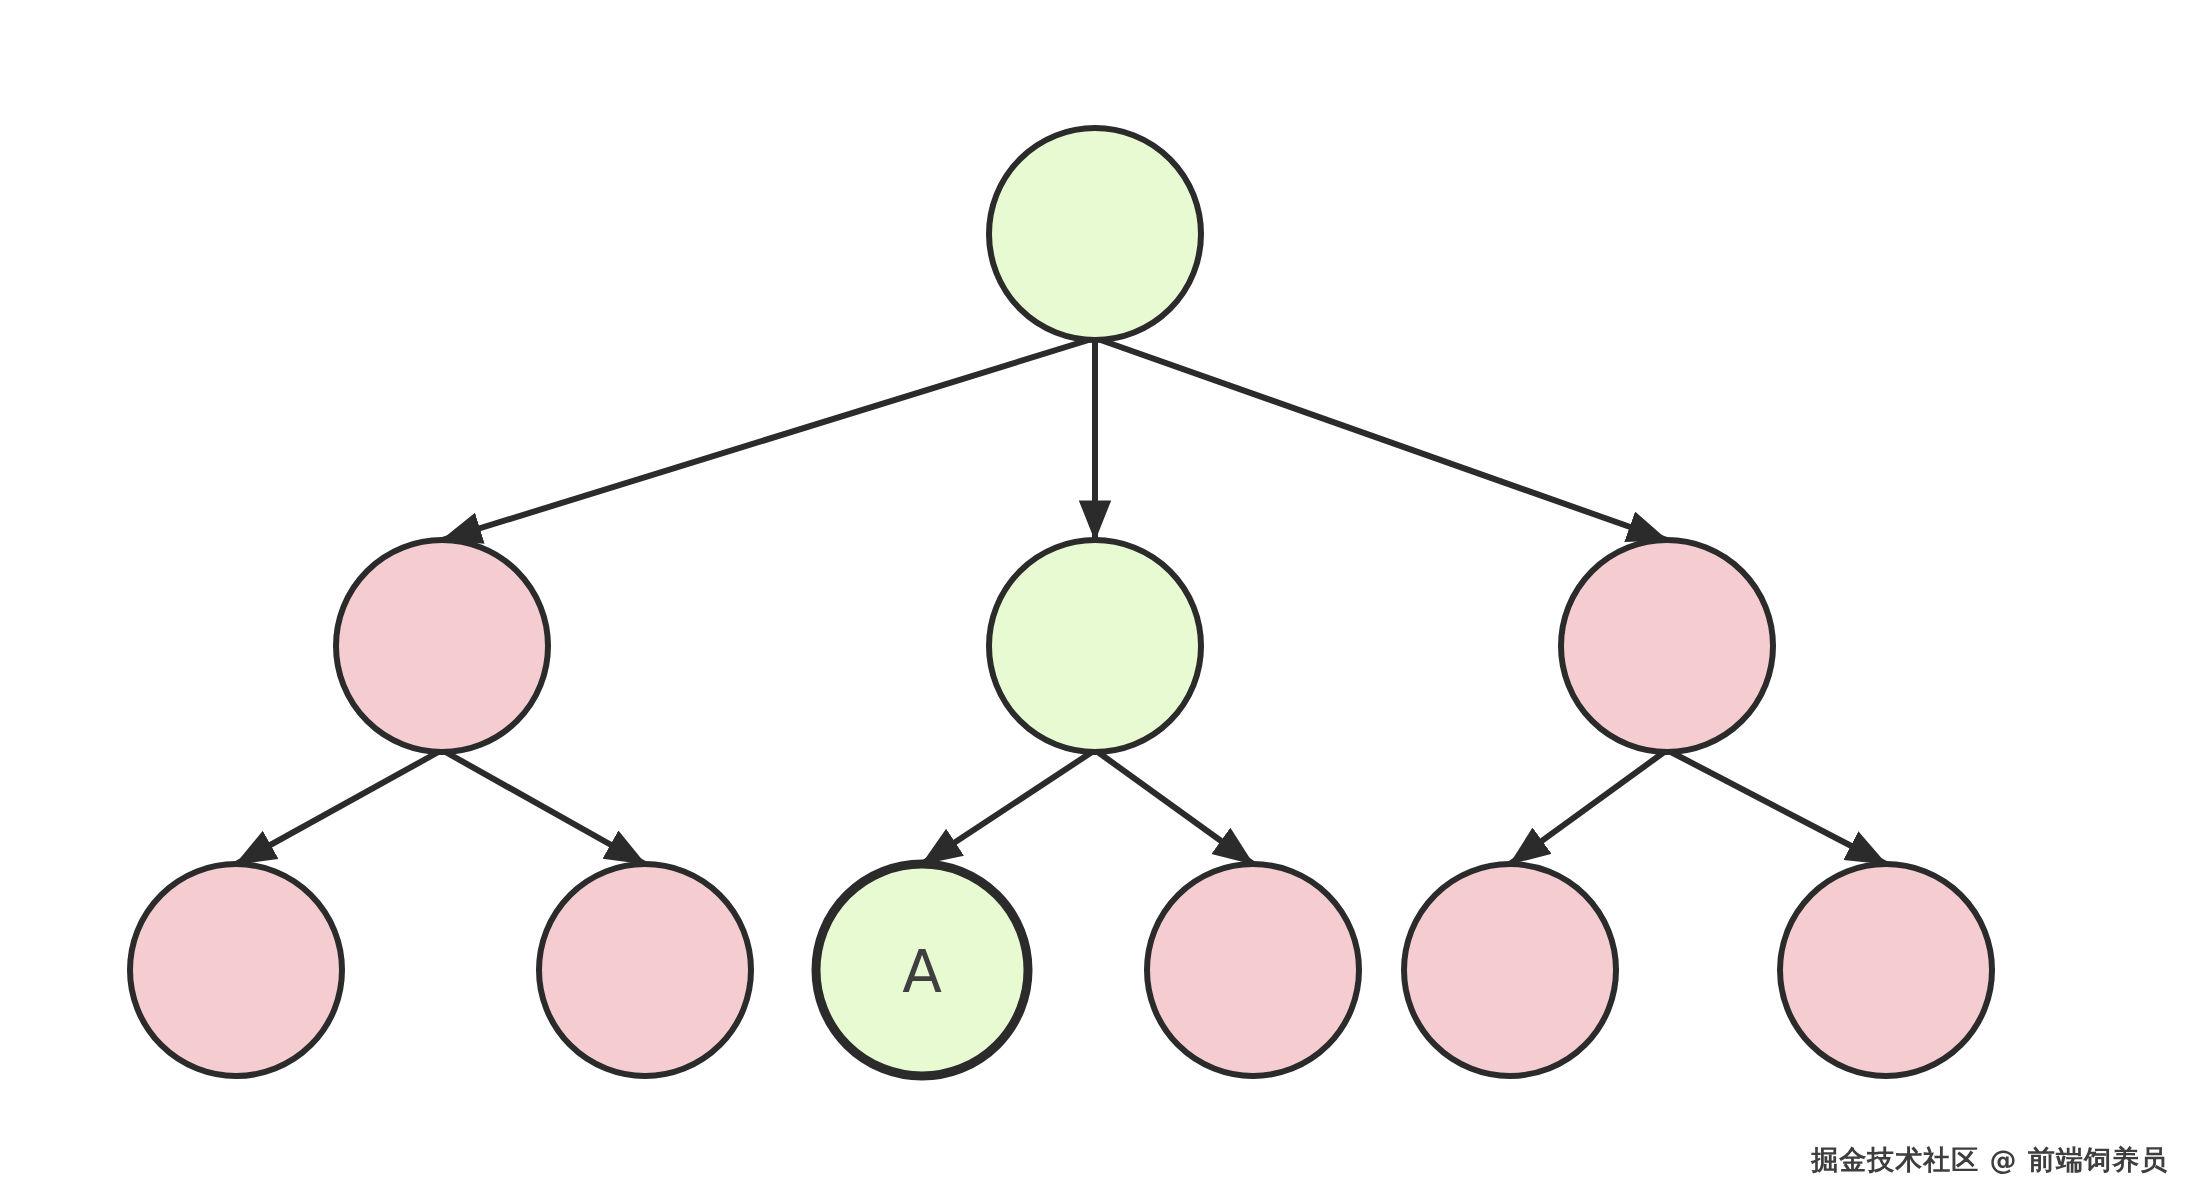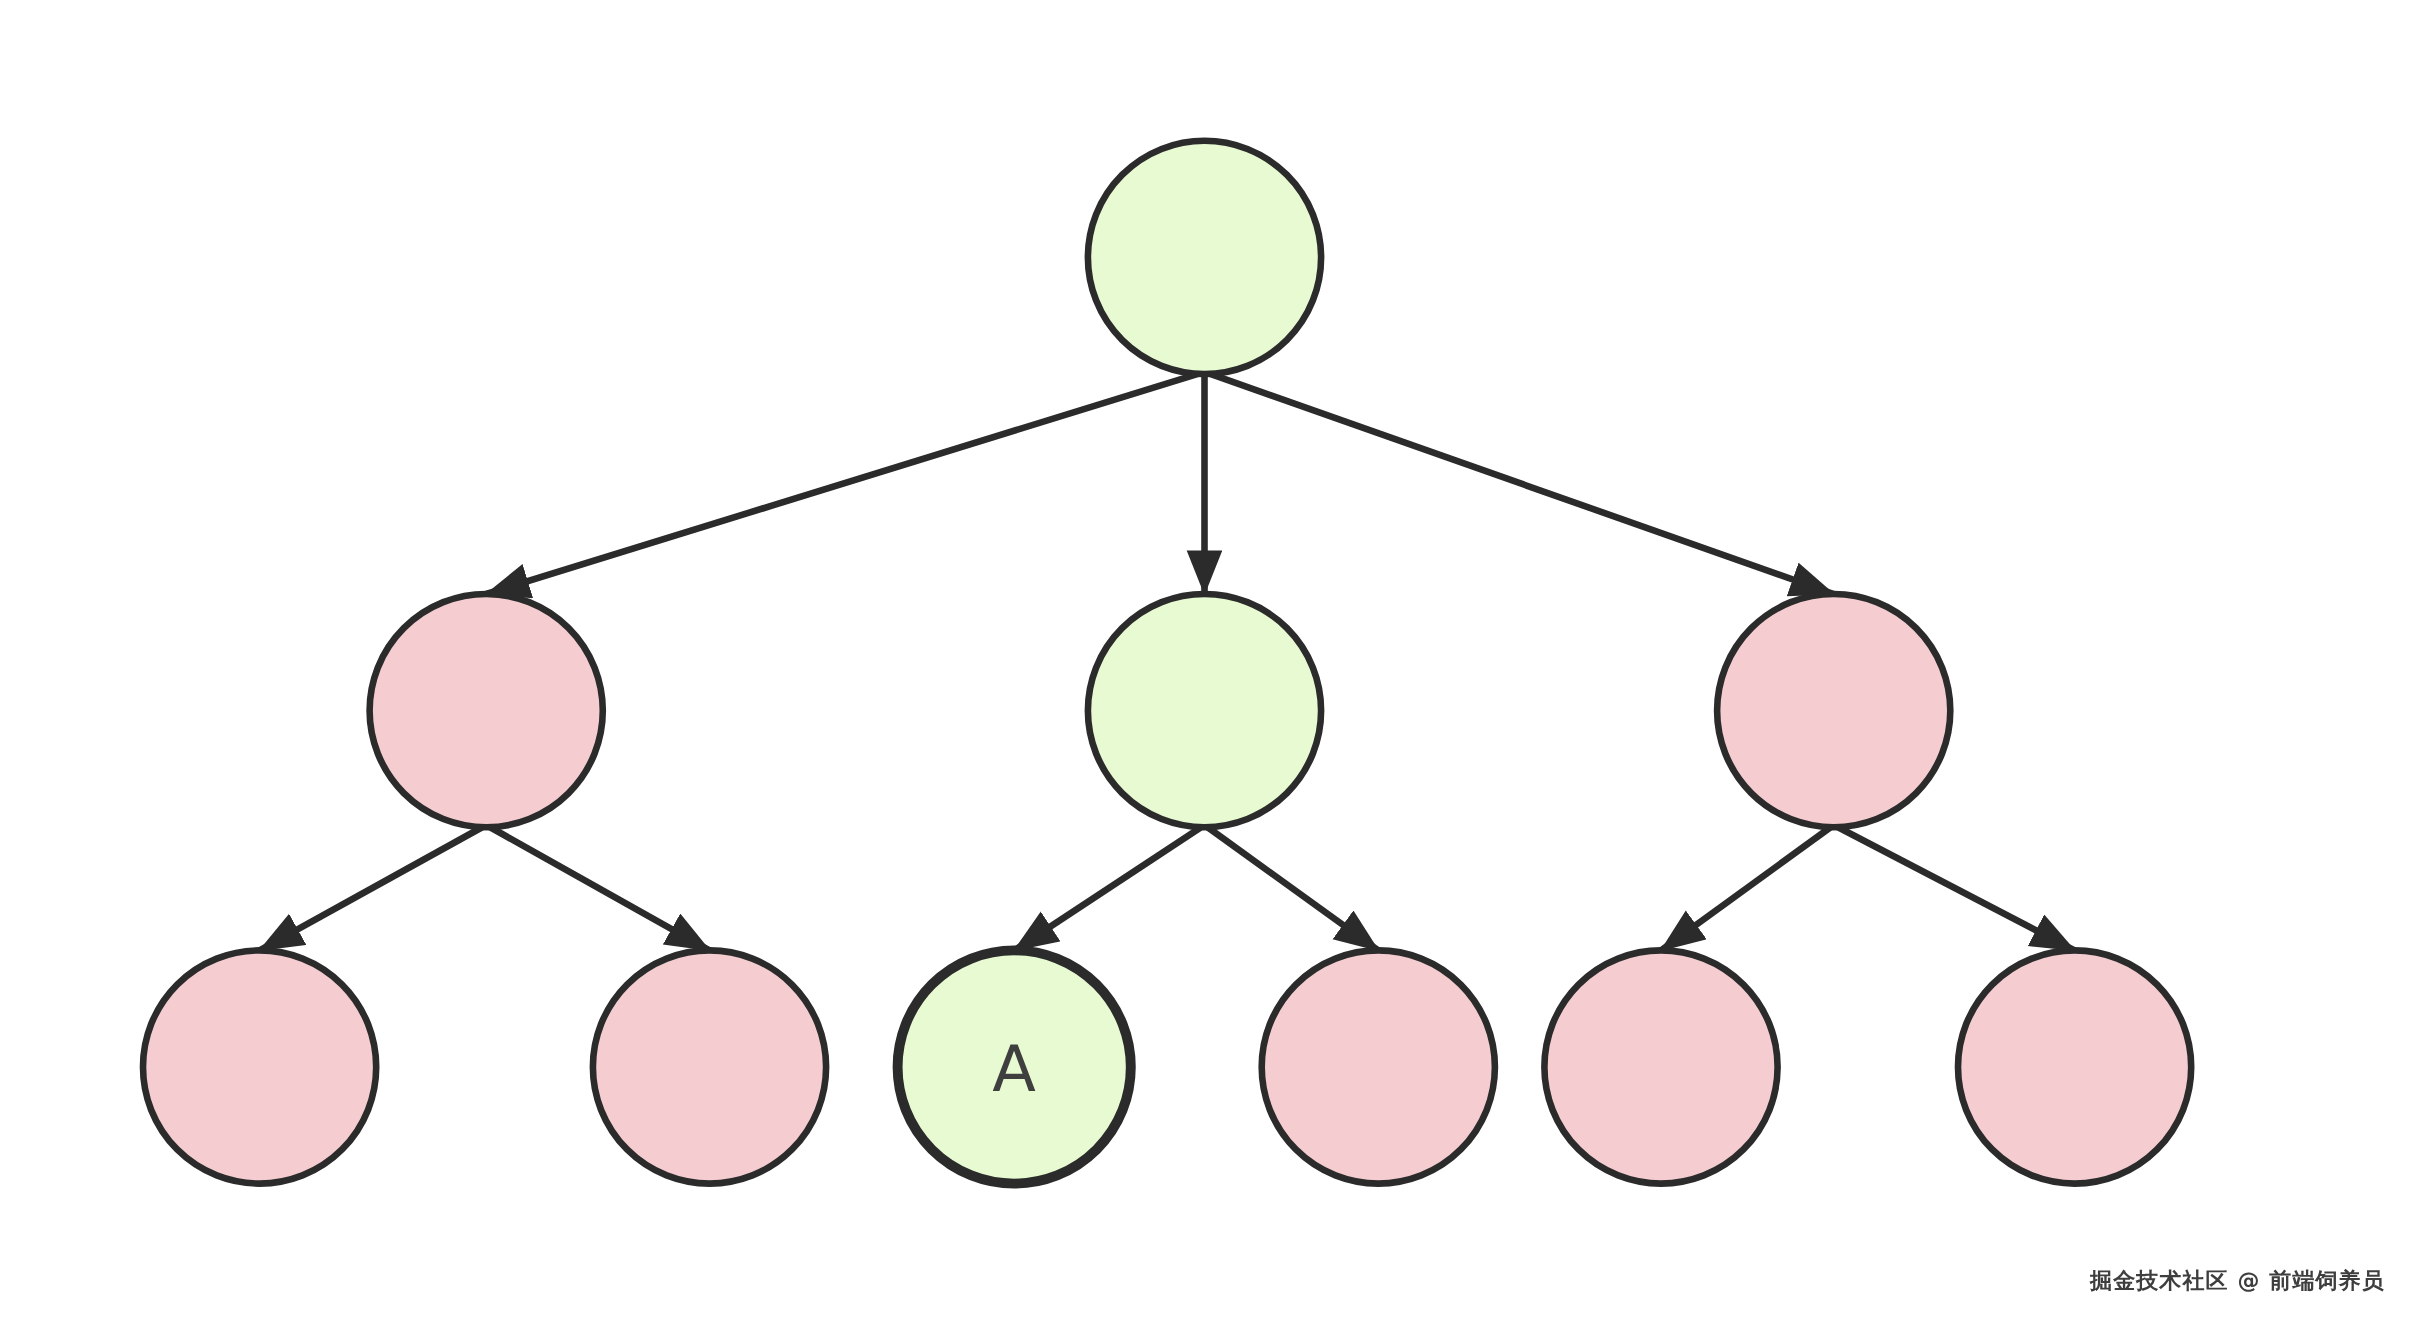--- a/index.html
+++ b/index.html
@@ -21,21 +21,21 @@
     top: 0;
   }
   .node-label {
     font-family: "DejaVu Sans", "Liberation Sans", sans-serif;
     font-weight: 400;
   }
   .watermark {
     position: absolute;
     right: 26px;
     bottom: 22px;
-    font-size: 20px;
+    font-size: 27px;
     font-weight: bold;
     color: #3e3e3e;
     letter-spacing: 1px;
     text-shadow: 2px 2px 0 #ffffff, 3px 3px 1px rgba(255,255,255,0.85);
     white-space: nowrap;
   }
 </style>
 </head>
 <body>
 

